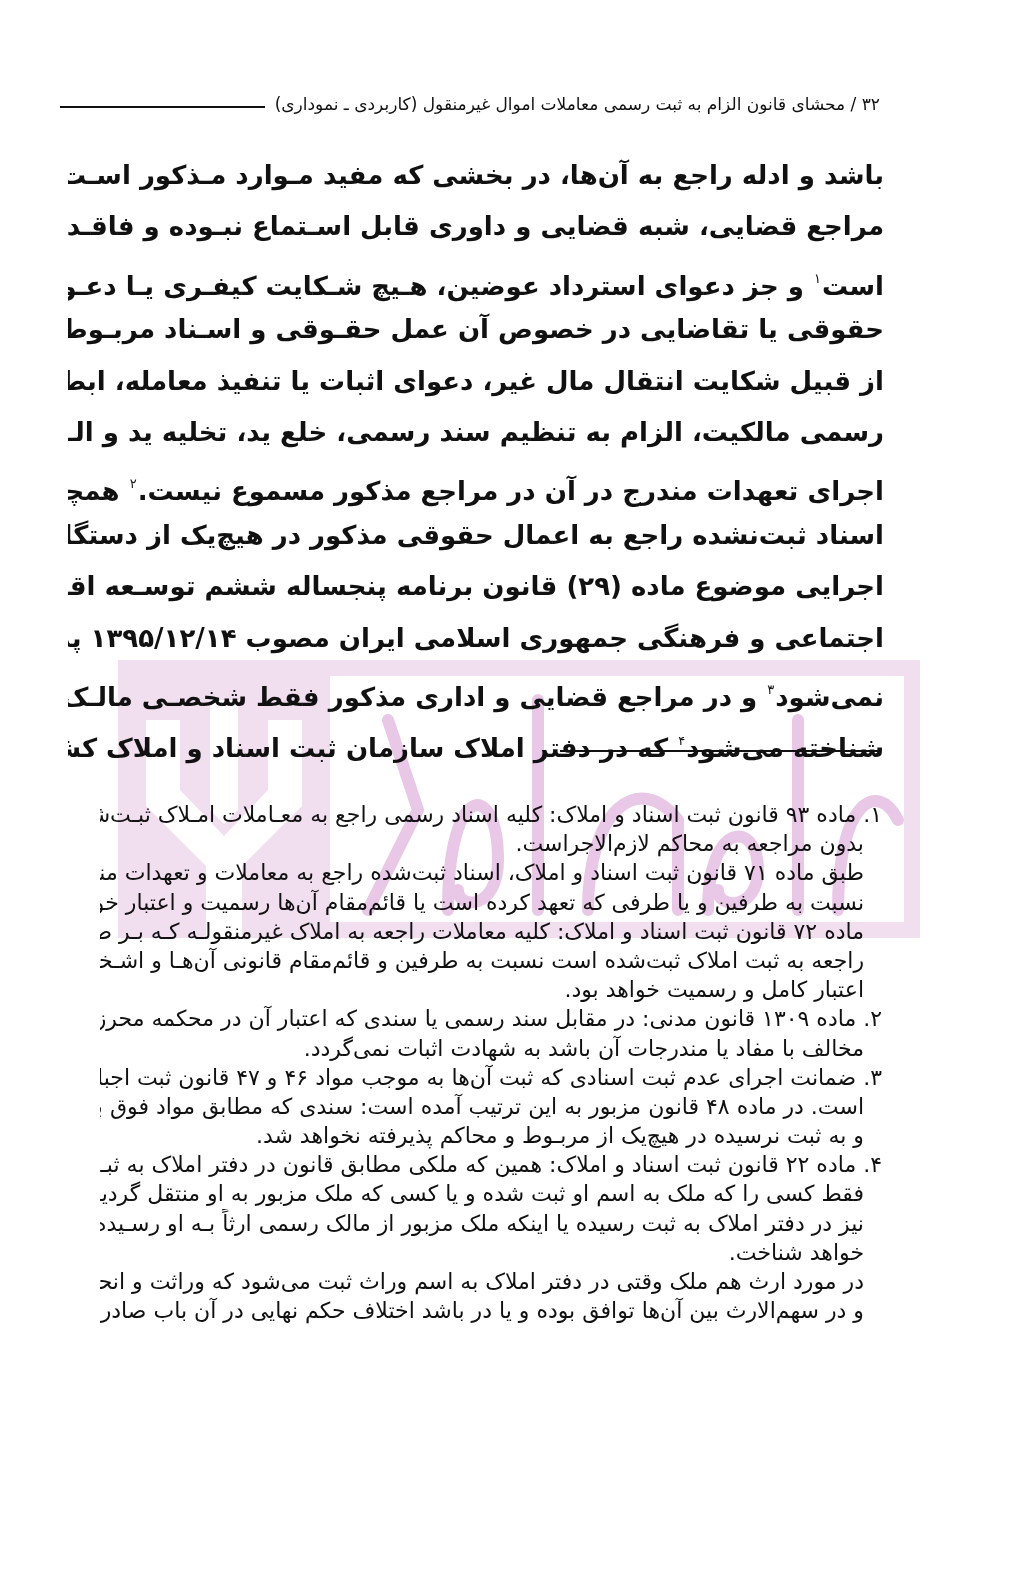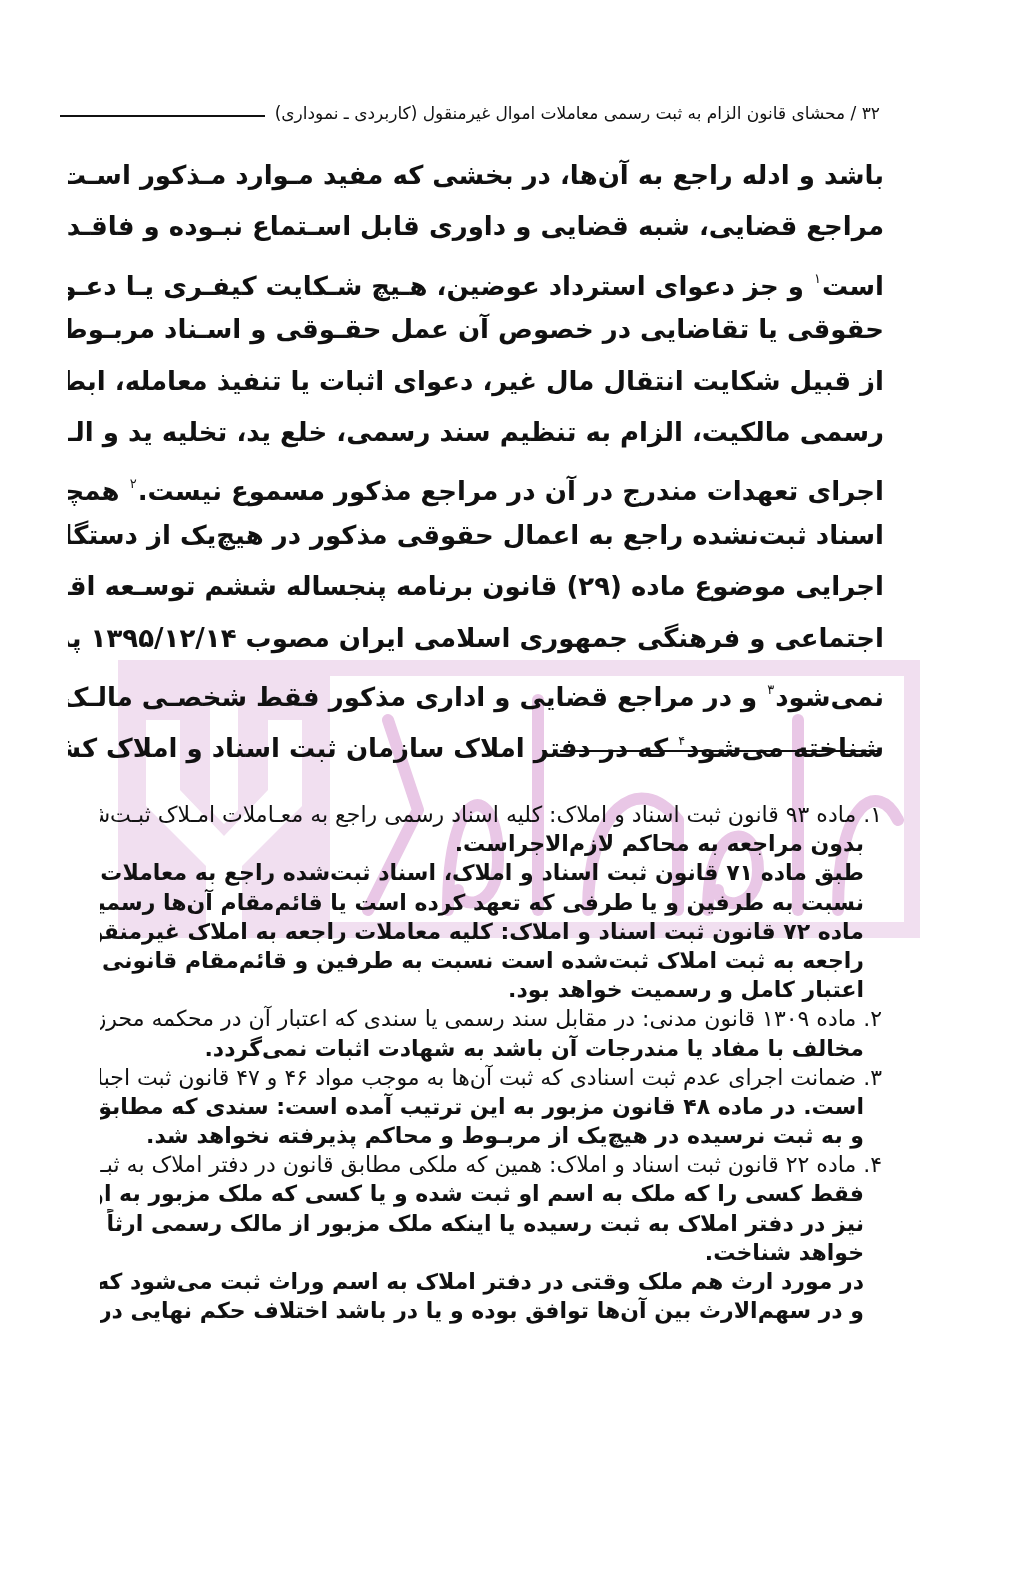--- a/index.html
+++ b/index.html
@@ -8,38 +8,38 @@
     .page { position: absolute; left: 0; top: 0; width: 1012px; height: 1594px; }
 
     
     .watermark { position: absolute; left: 118px; top: 660px; width: 802px; height: 278px; z-index: 0; }
     .wm-left { position: absolute; left: 0; top: 0; width: 212px; height: 278px; background: #f1dff0; }
     .wm-frame { position: absolute; left: 0; top: 0; width: 802px; height: 278px;
       box-sizing: border-box; border: 16px solid #f1dff0; border-left: none; }
     .wm-svg { position: absolute; left: 0; top: 0; }
 
     
-    .running-head { position: absolute; top: 96px; left: 60px; width: 820px; height: 34px;
+    .running-head { position: absolute; top: 87px; left: 60px; width: 820px; height: 34px;
       direction: rtl; display: flex; align-items: center; z-index: 2; }
     .running-head .title { font-size: 17px; white-space: nowrap; font-weight: normal; }
     .running-head .rule { flex: 1; height: 0; border-bottom: 2px solid #111; margin-right: 10px; margin-top: 6px; }
 
     
     .main-text { position: absolute; top: 150px; left: 68px; width: 816px; direction: rtl; z-index: 2; }
     .main-line { font-size: 26px; font-weight: bold; line-height: 51.4px; height: 51.4px;
       text-align: justify; text-align-last: justify; white-space: nowrap; overflow: hidden; }
     .main-line sup { font-size: 13px; font-weight: normal; vertical-align: 12px; margin: 0 1px; }
 
     .fn-rule { position: absolute; top: 750px; left: 560px; width: 320px; border-top: 2px solid #111; z-index: 2; }
 
     .footnotes { position: absolute; top: 800px; left: 100px; width: 782px; direction: rtl; z-index: 2; }
     .fn-line { font-size: 22px; line-height: 29.2px; height: 29.2px; white-space: nowrap; overflow: hidden;
       text-align: justify; text-align-last: justify; }
     .fn-line.last { text-align-last: right; }
-    .fn-line.indent { padding-right: 18px; font-weight: bold; }
+    .fn-line.indent { padding-right: 18px; }
   </style>
 </head>
 <body>
 
 <div class="page">
 
   <div class="watermark">
     <div class="wm-left"></div>
     <div class="wm-frame"></div>
     <svg class="wm-svg" width="802" height="278" viewBox="0 0 802 278">

